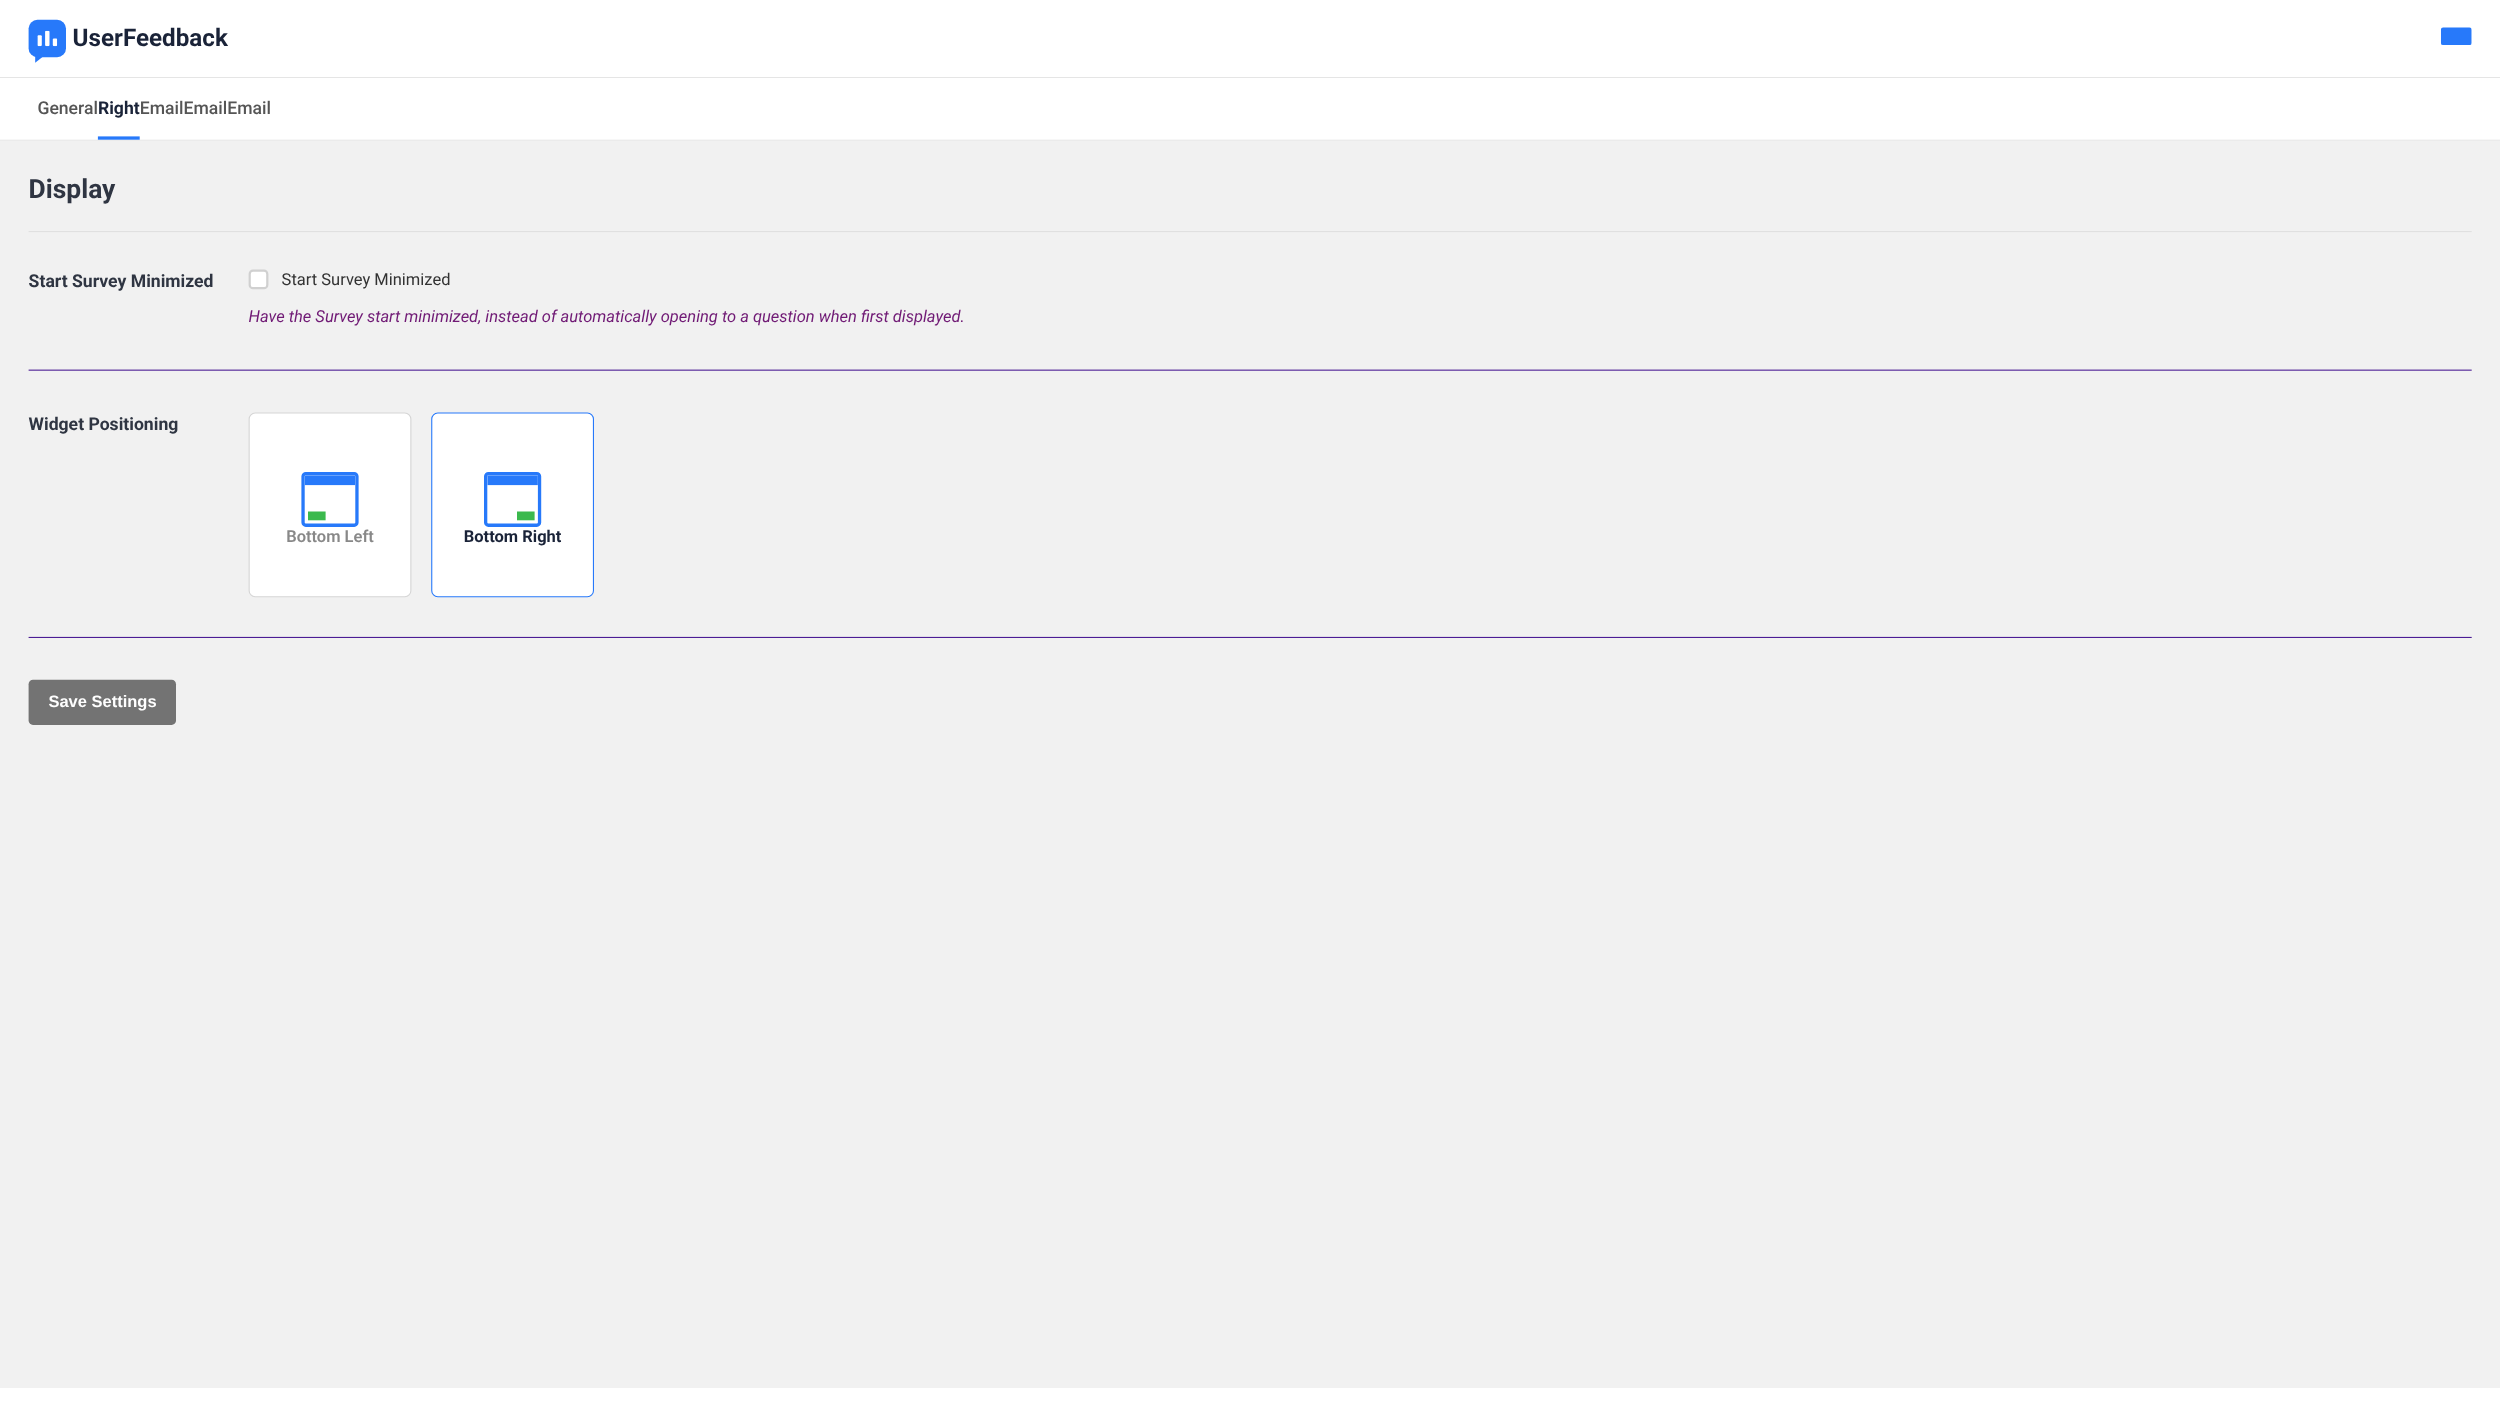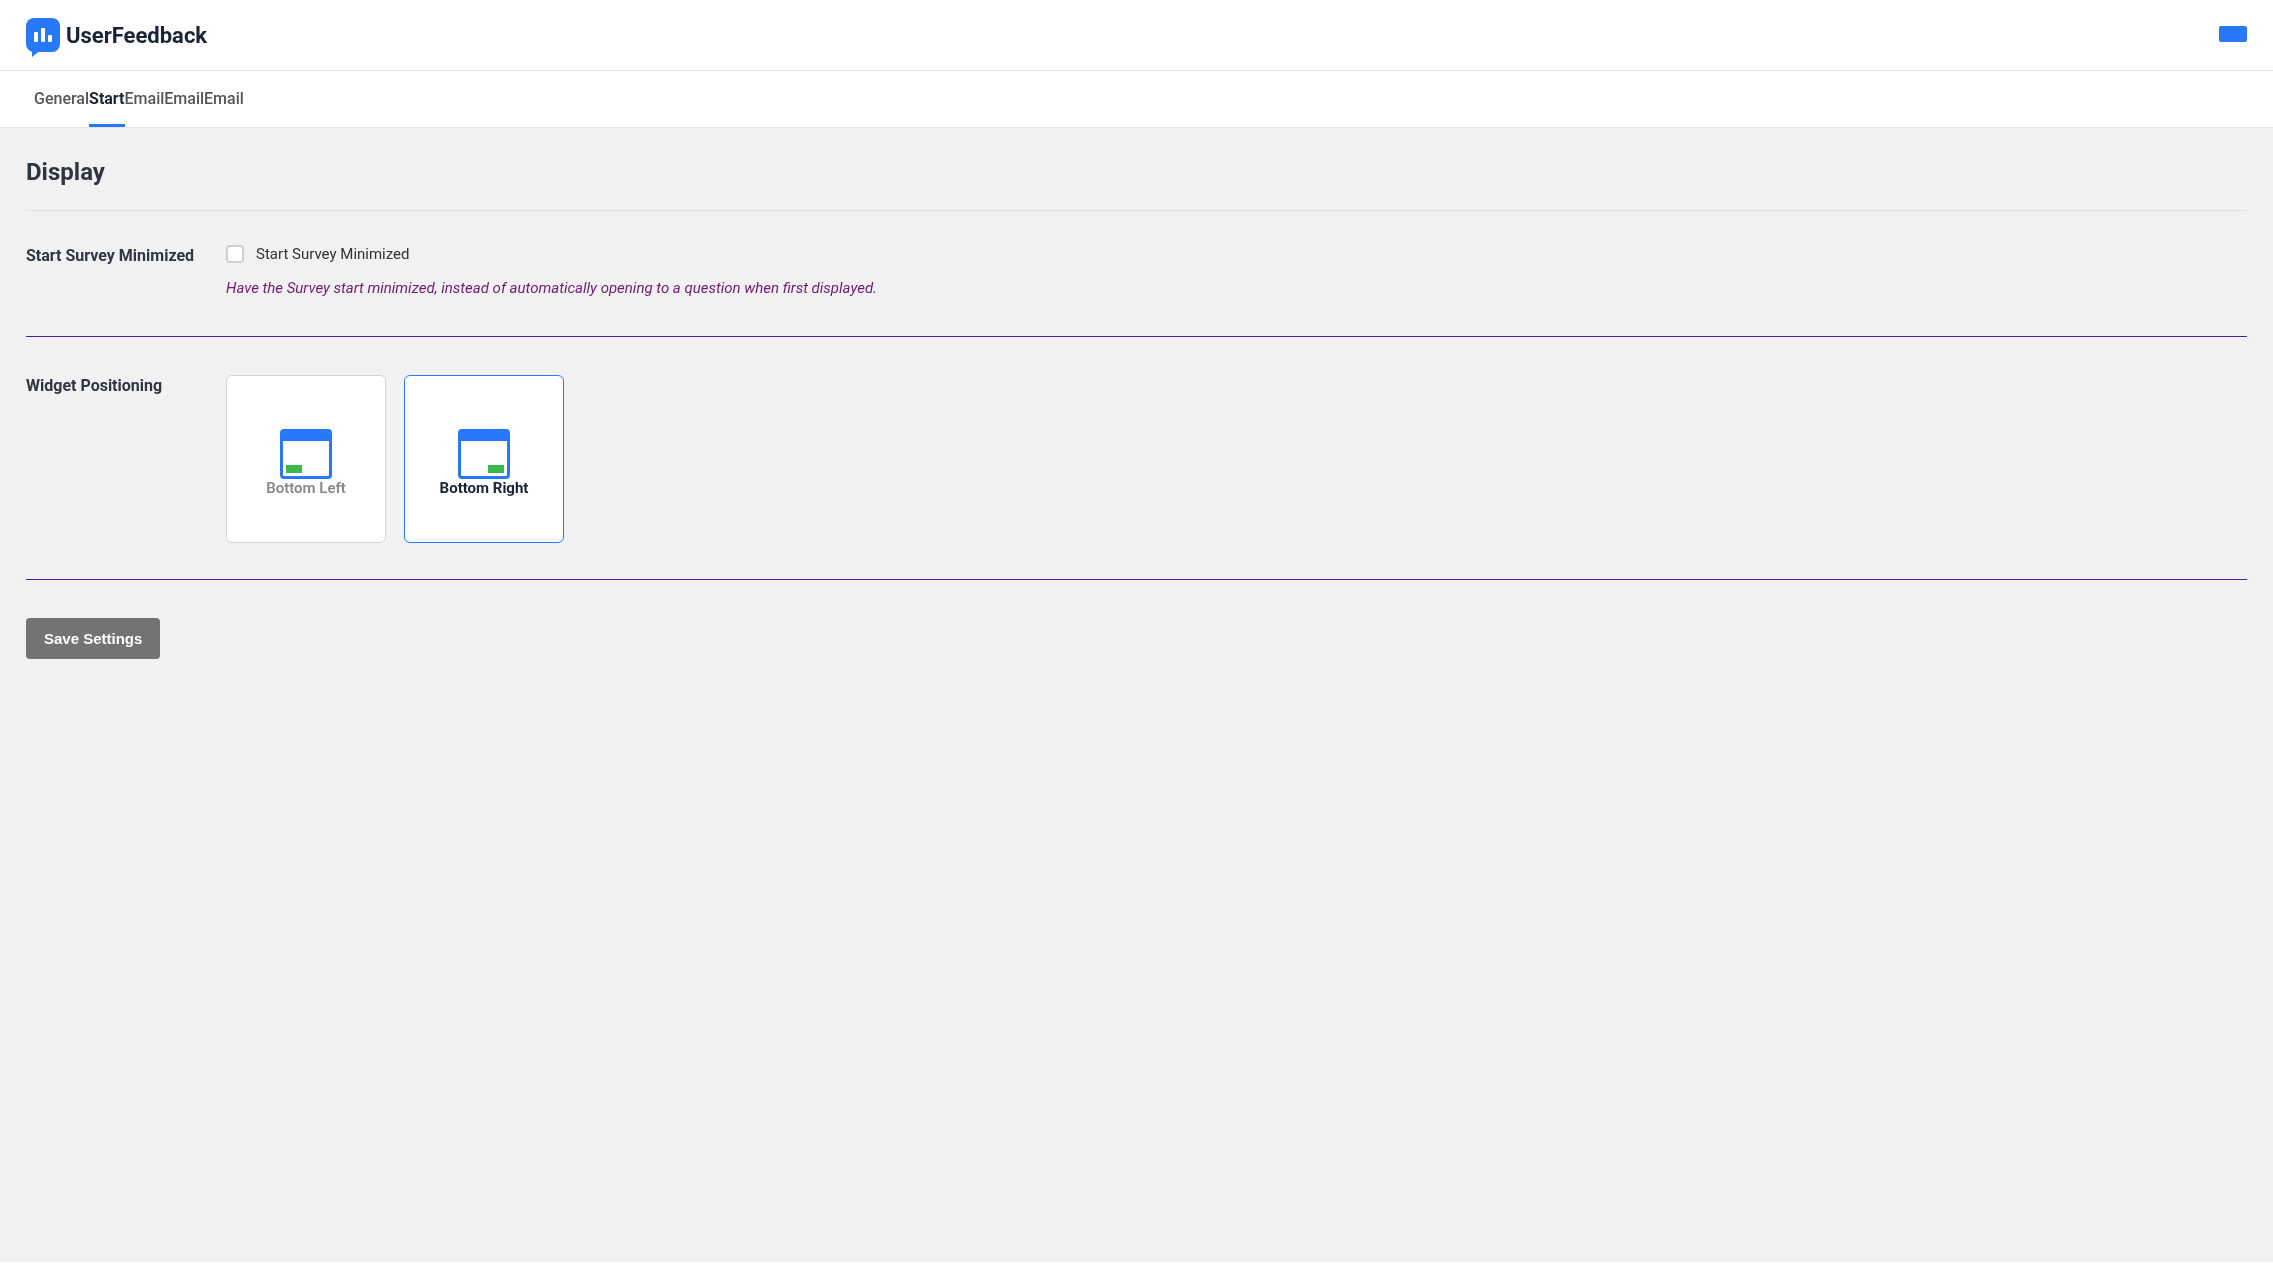--- a/index.html
+++ b/index.html
@@ -125,21 +125,21 @@
     font-style: italic;
     color: #701a75;
     font-size: 15px;
     line-height: 1.5;
   }
   .position-cards {
     display: flex;
     gap: 18px;
   }
   .position-card {
-    width: 160px;
+    width: 148px;
     height: 168px;
     background: #fff;
     border: 1px solid #d5d5d5;
     border-radius: 6px;
     display: flex;
     flex-direction: column;
     align-items: center;
     justify-content: center;
     cursor: pointer;
     padding-top: 8px;
@@ -207,21 +207,21 @@
   </div>
   <div class="inbox-icon">
     <svg width="28" height="20" viewBox="0 0 28 20" fill="currentColor">
       <path d="M2 2 h24 a2 2 0 0 1 2 2 v12 a2 2 0 0 1 -2 2 h-24 a2 2 0 0 1 -2 -2 v-12 a2 2 0 0 1 2 -2 z M0 10 h8 l3 4 h6 l3 -4 h8 v6 a2 2 0 0 1 -2 2 h-24 a2 2 0 0 1 -2 -2 z"></path>
     </svg>
   </div>
 </header>
 
 <nav class="tabs">
   <div class="tab">General</div>
-  <div class="tab active">Start</div>
+  <div class="tab active">Right</div>
   <div class="tab">Email</div>
   <div class="tab">Email</div>
   <div class="tab">Email</div>
 </nav>
 
 <main class="content">
 
   <h1 class="section-title">Display</h1>
   <div class="divider"></div>
 

